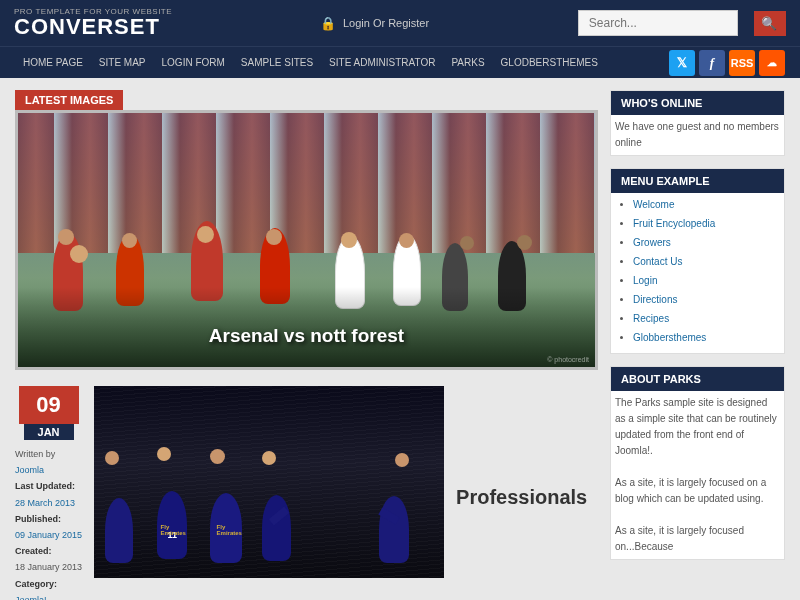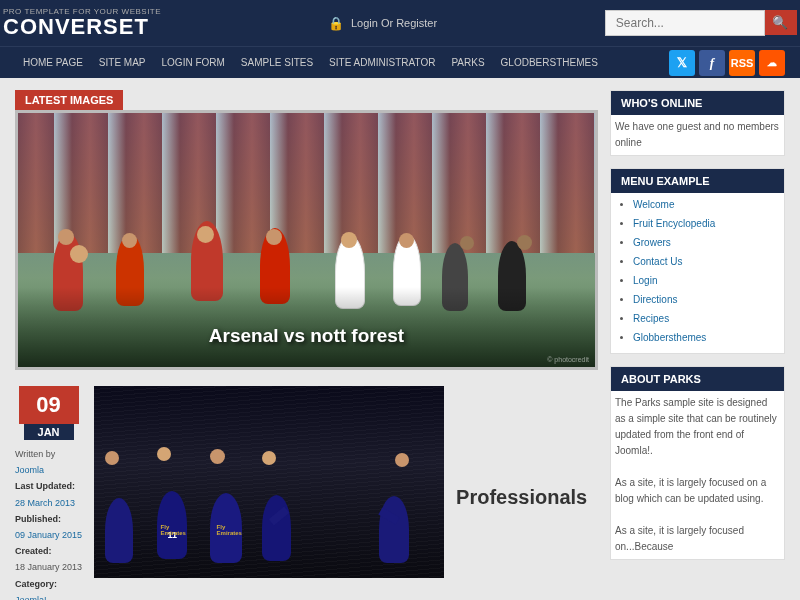--- a/index.html
+++ b/index.html
@@ -1,24 +1,24 @@
 <!DOCTYPE html>
 <html><head>
   <meta charset="utf-8">
   <style>
     * { margin: 0; padding: 0; box-sizing: border-box; }
     body { font-family: Arial, sans-serif; background: #e8e8e8; font-size: 12px; width: 800px; }
 
     
-    .header { background: #1a2a4a; display: flex; align-items: center; padding: 8px 3px; gap: 20px; }
+    .header { background: #1a2a4a; display: flex; align-items: center; padding: 8px 14px; gap: 20px; }
     .logo { display: flex; flex-direction: column; }
     .logo-main { color: white; font-size: 22px; font-weight: 900; letter-spacing: 1px; }
     .logo-main span { color: #4a9fd4; font-size: 10px; font-weight: normal; display: block; line-height: 1; }
     .header-center { flex: 1; display: flex; align-items: center; justify-content: center; gap: 6px; color: #ccc; font-size: 11px; }
-    .search-area { display: flex; align-items: flex-start; gap: 0; }
+    .search-area { display: flex; align-items: center; gap: 16px; }
     .search-area input { background: #f5f5f5; border: 1px solid #ccc; padding: 5px 10px; font-size: 12px; width: 160px; color: #999; outline: none; }
     .search-btn { background: #c0392b; border: none; padding: 5px 8px; cursor: pointer; color: white; font-size: 13px; }
 
     
     .nav { background: #1a2a4a; border-top: 1px solid #2a3a5a; display: flex; align-items: center; justify-content: space-between; padding: 0 15px; }
     .nav-links { display: flex; }
     .nav-links a { color: #ccc; font-size: 10px; text-decoration: none; padding: 10px 8px; display: block; text-transform: uppercase; white-space: nowrap; }
     .social-icons { display: flex; gap: 4px; }
     .social-icon { width: 26px; height: 26px; border-radius: 3px; display: flex; align-items: center; justify-content: center; font-size: 13px; font-weight: bold; color: white; cursor: pointer; }
     .si-twitter { background: #1da1f2; }

